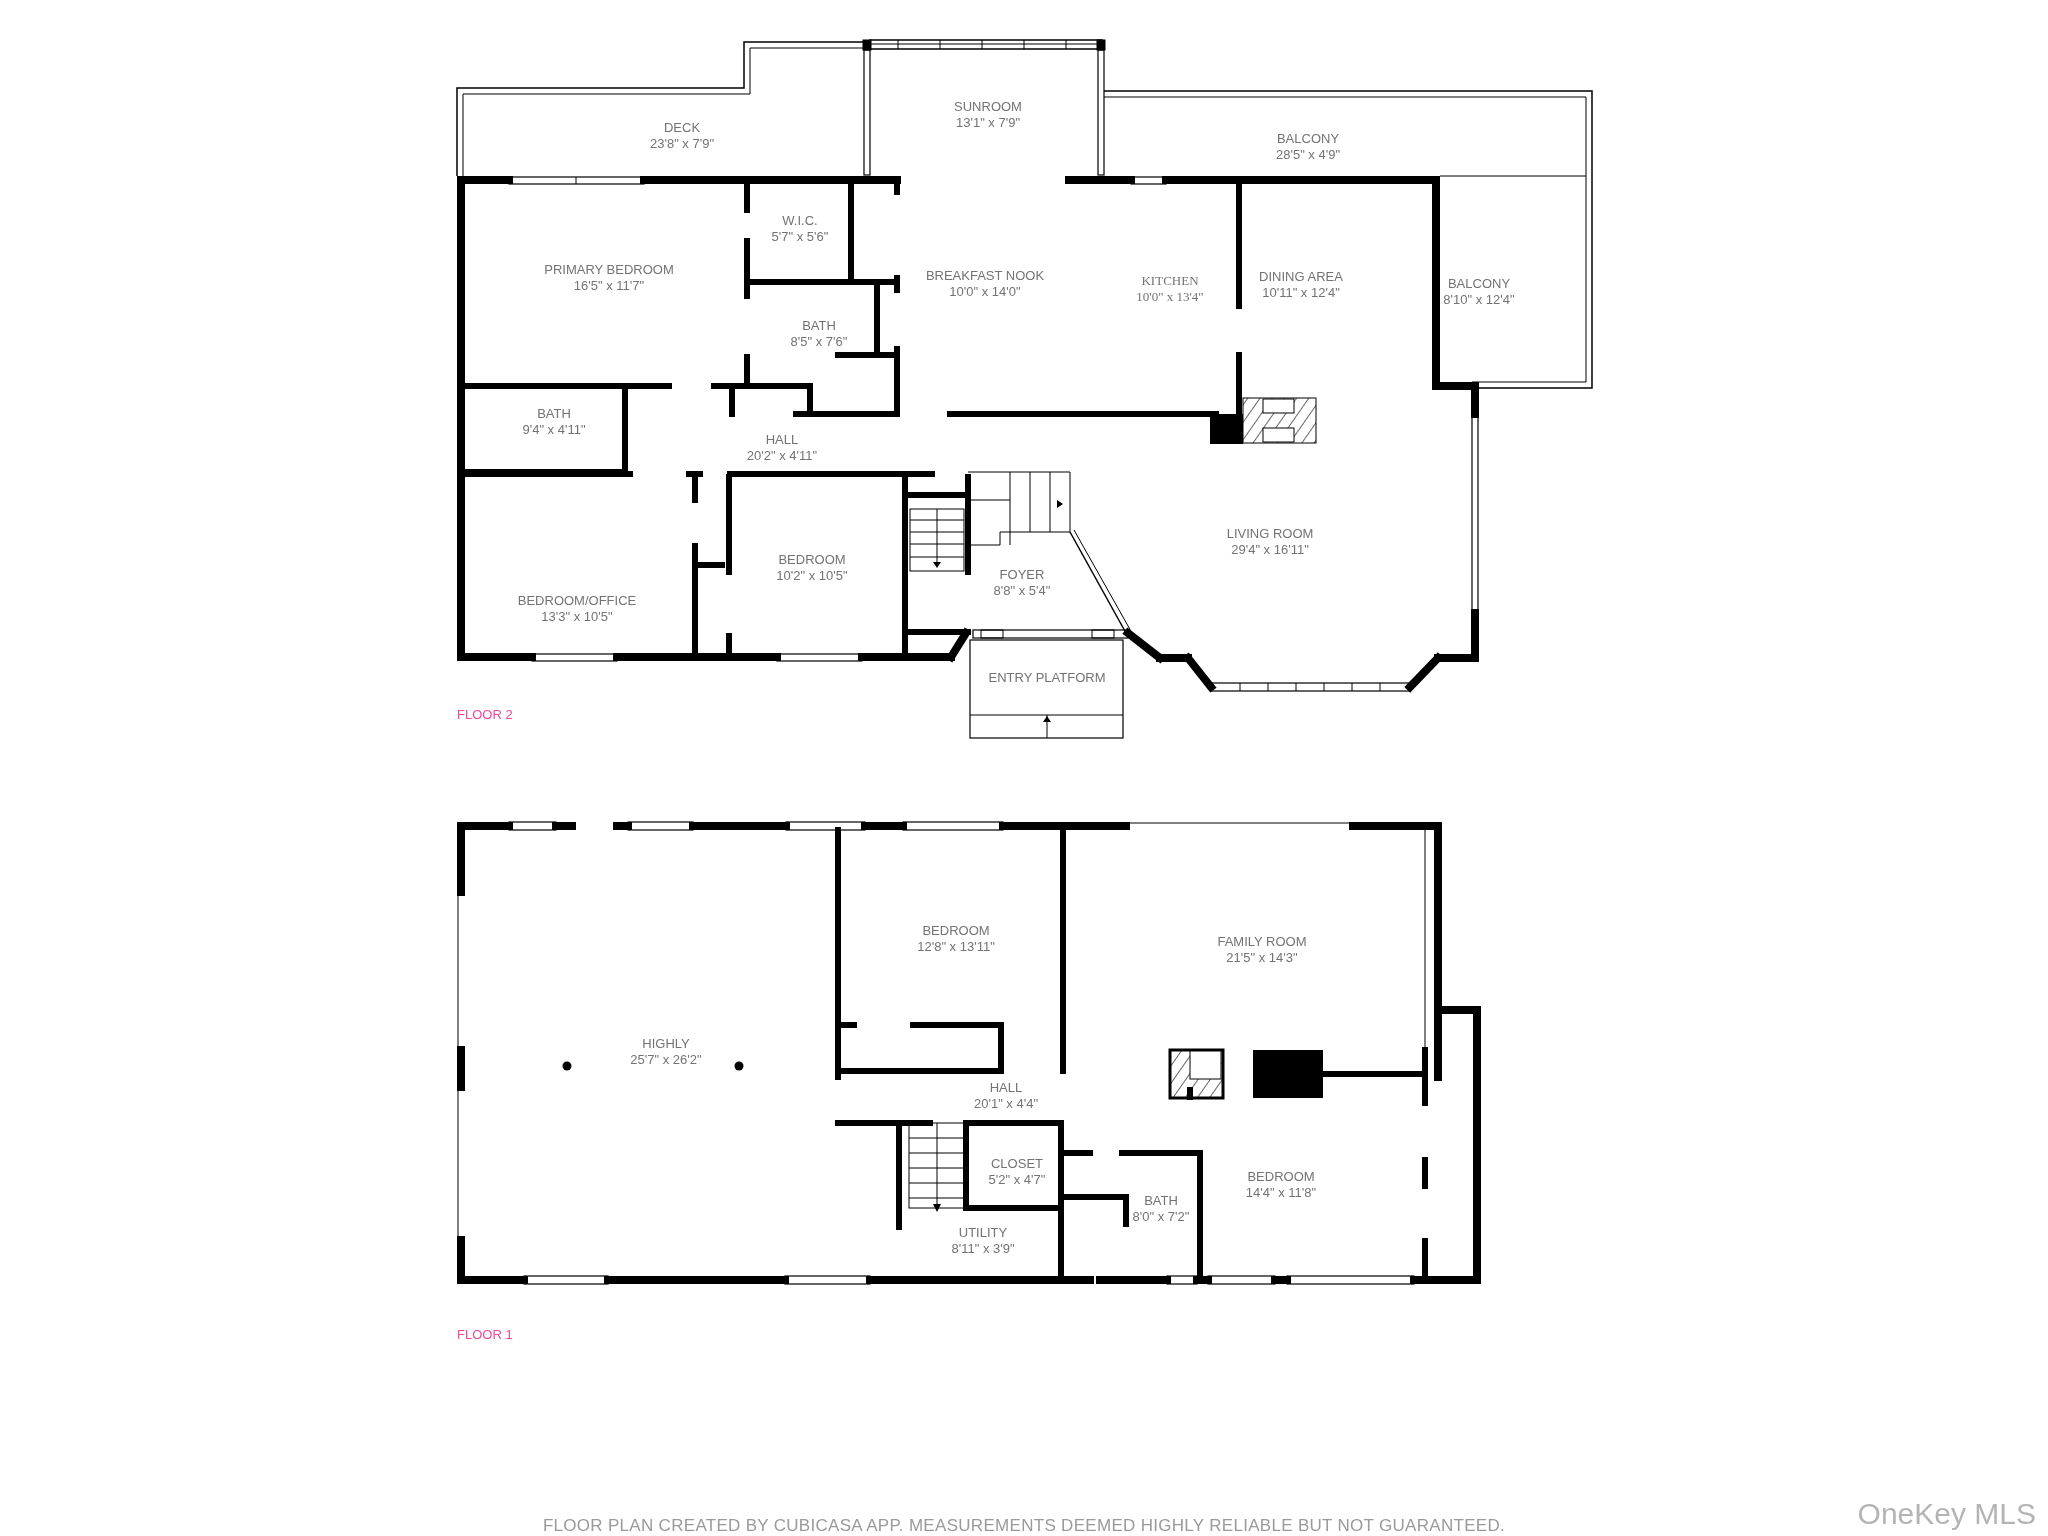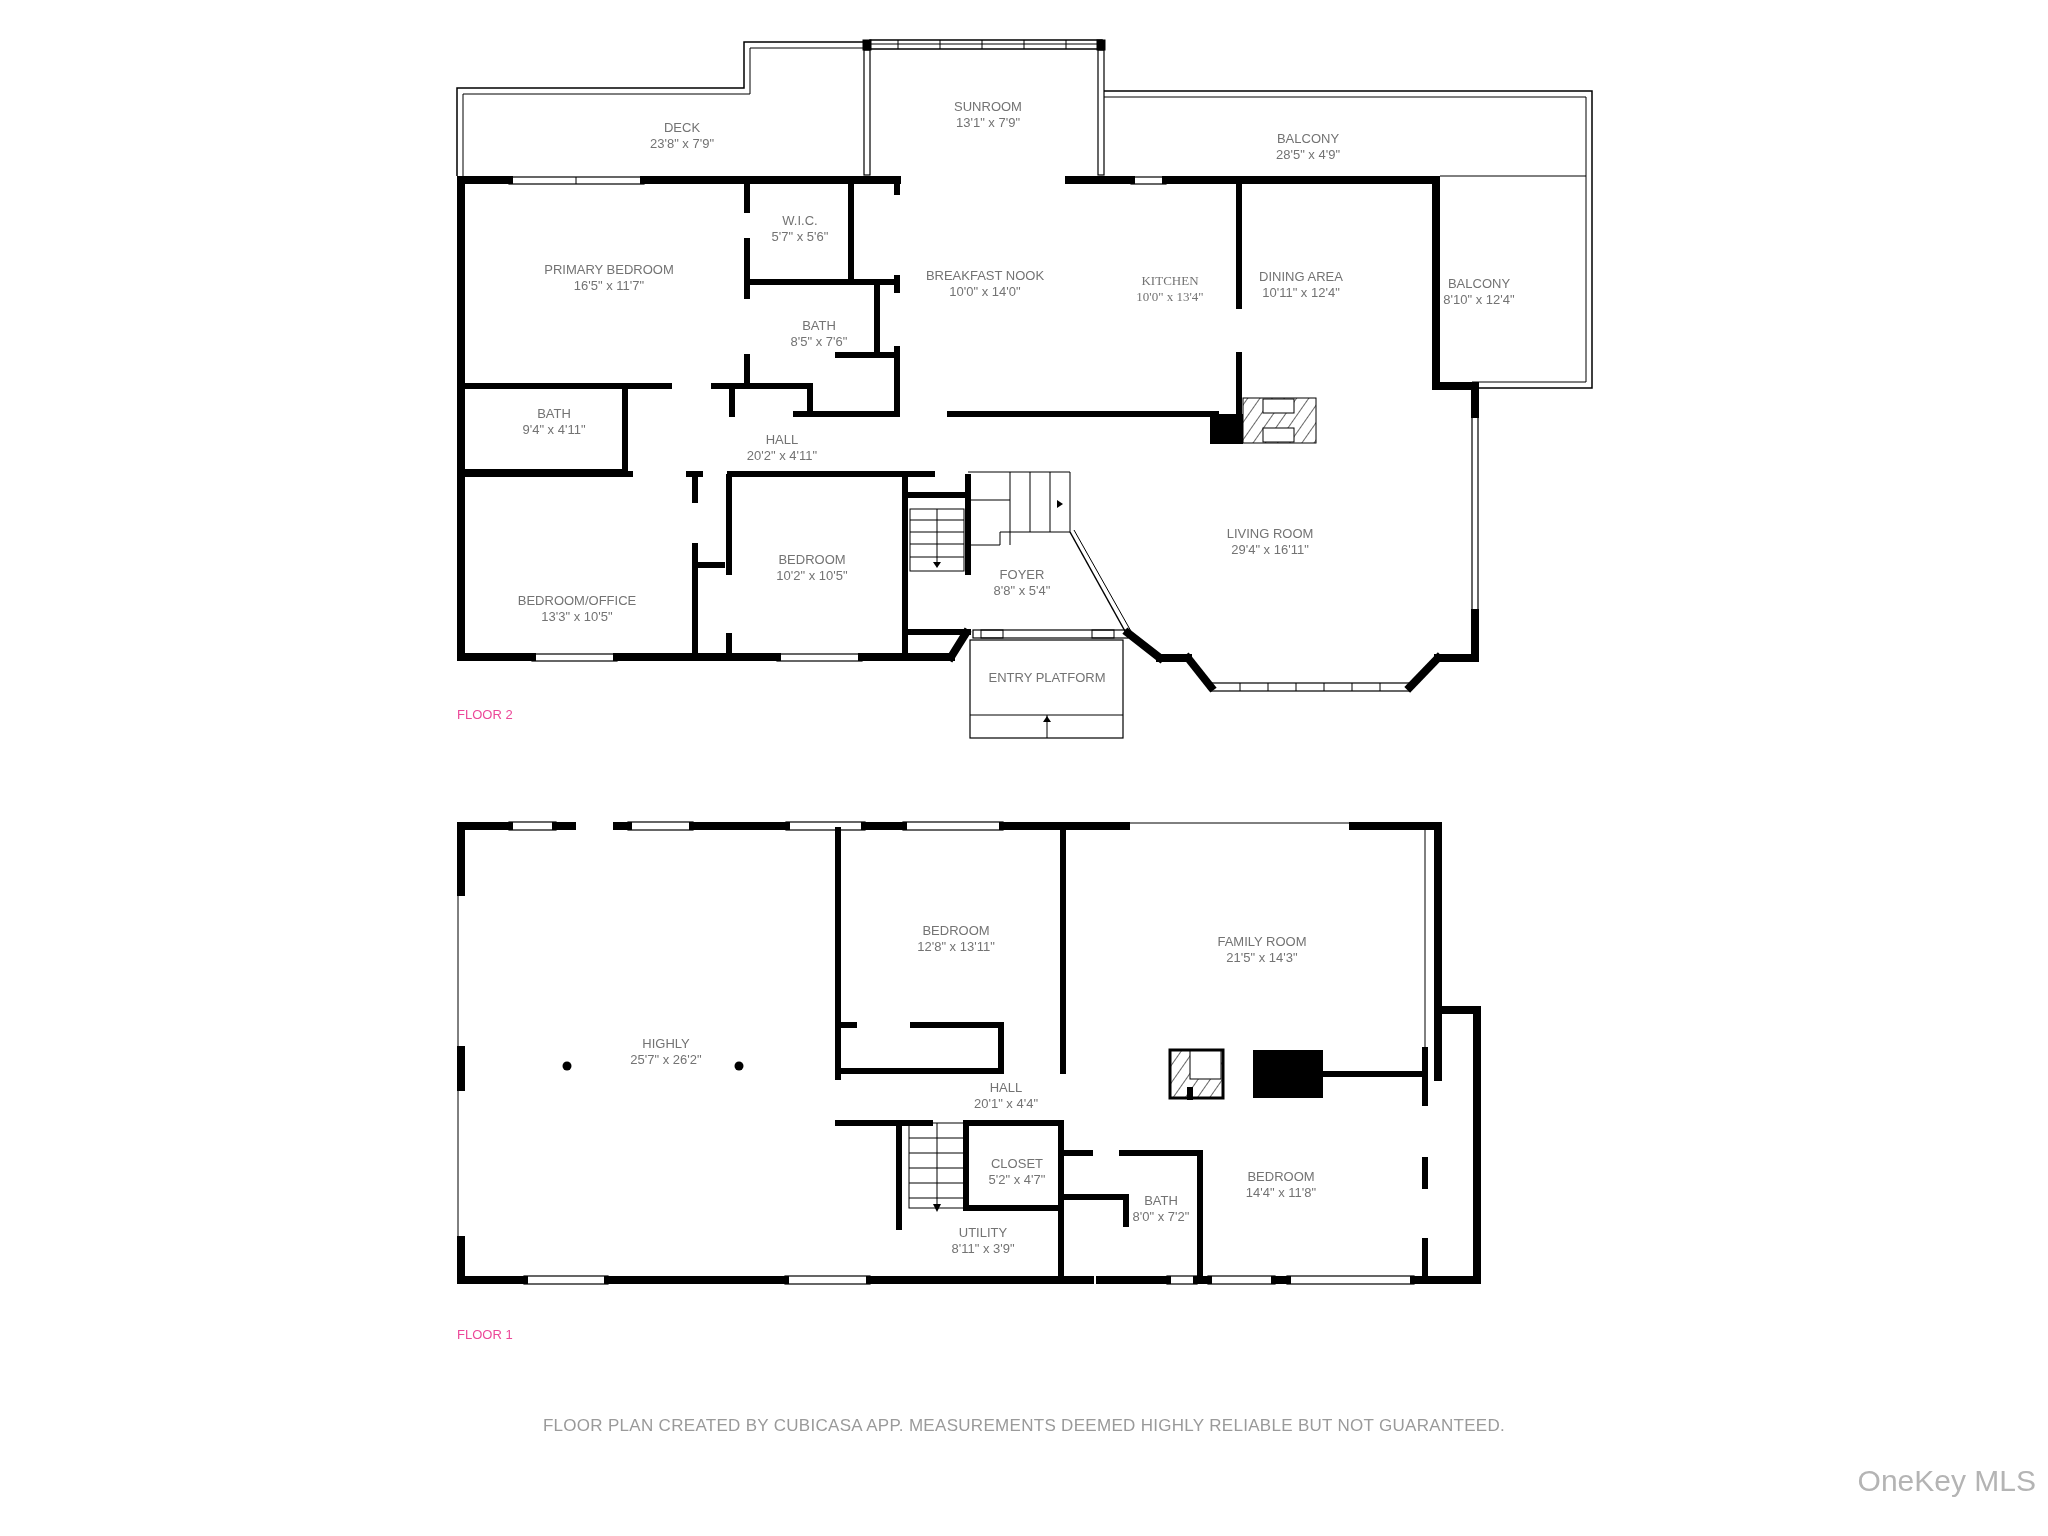--- a/index.html
+++ b/index.html
@@ -1,22 +1,22 @@
 <!DOCTYPE html>
 <html><head>
 <meta charset="utf-8">
 <style>
   html, body { margin:0; padding:0; background:#ffffff; }
   body { width:2048px; height:1536px; position:relative; overflow:hidden; font-family:"Liberation Sans", sans-serif; }
   #plan { position:absolute; left:0; top:0; width:2048px; height:1536px; }
   .room-label { position:absolute; transform:translate(-50%,-50%); text-align:center; color:#737373; font-size:13px; line-height:16px; white-space:nowrap; }
   .room-label .dim { display:block; }
   .floor-label { position:absolute; font-size:13px; color:#ec4899; }
-  .disclaimer { position:absolute; left:0; width:2048px; text-align:center; top:1416px; font-size:17px; color:#9a9a9a; letter-spacing:0.3px; }
-  .watermark { position:absolute; right:12px; top:1464px; font-size:30px; color:#b4b4b4; }
+  .disclaimer { position:absolute; left:0; width:2048px; text-align:center; top:1516px; font-size:17px; color:#9a9a9a; letter-spacing:0.3px; }
+  .watermark { position:absolute; right:12px; top:1497px; font-size:30px; color:#b4b4b4; }
 </style>
 </head>
 <body>
 
 <svg id="plan" viewBox="0 0 2048 1536" xmlns="http://www.w3.org/2000/svg">
   <defs>
     <pattern id="hatch" width="10" height="10" patternUnits="userSpaceOnUse" patternTransform="rotate(35)">
       <line x1="0" y1="0" x2="0" y2="10" stroke="#000" stroke-width="1.2"></line>
     </pattern>
   </defs>

